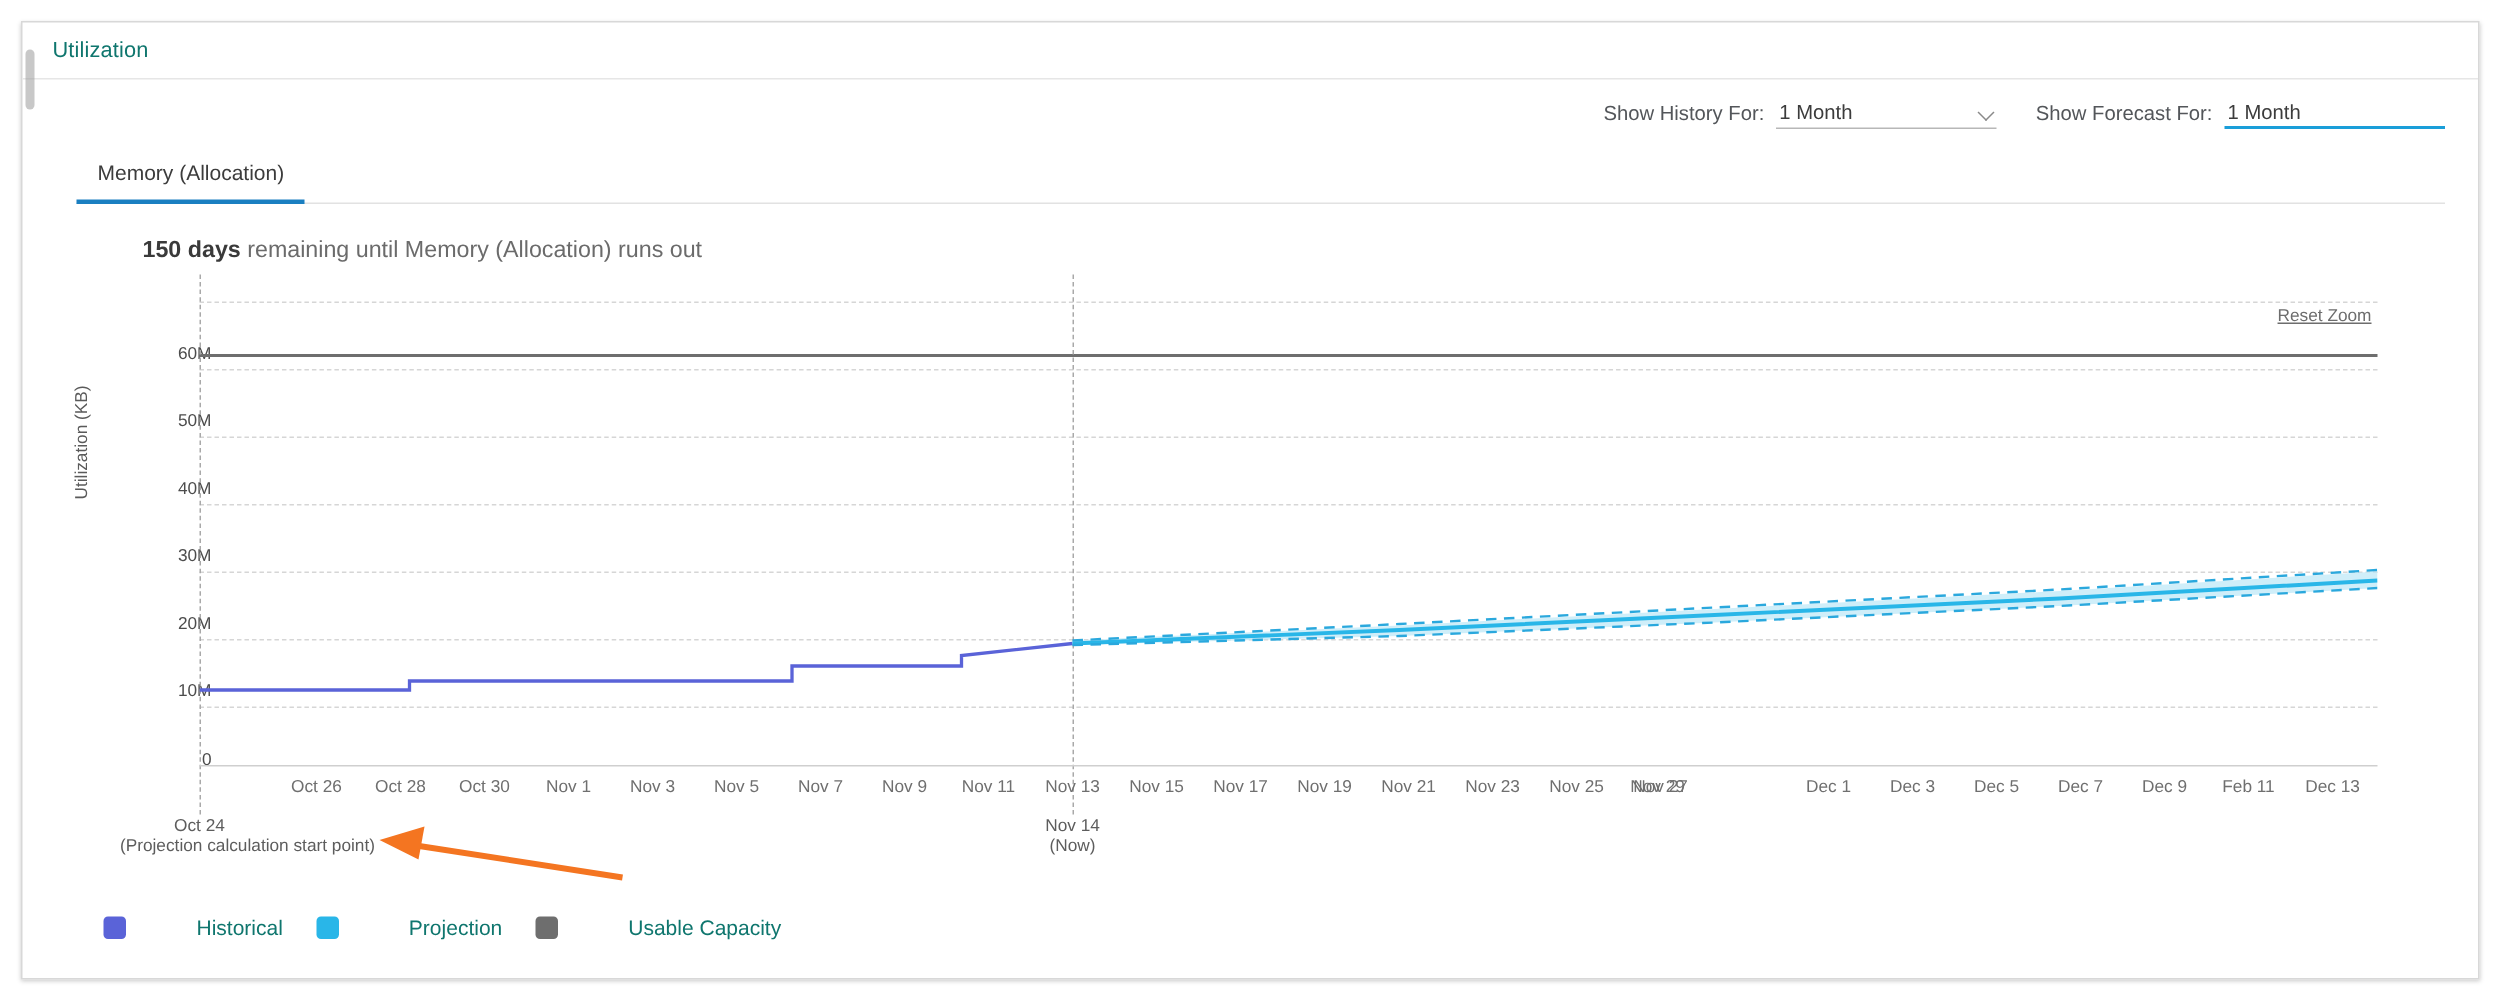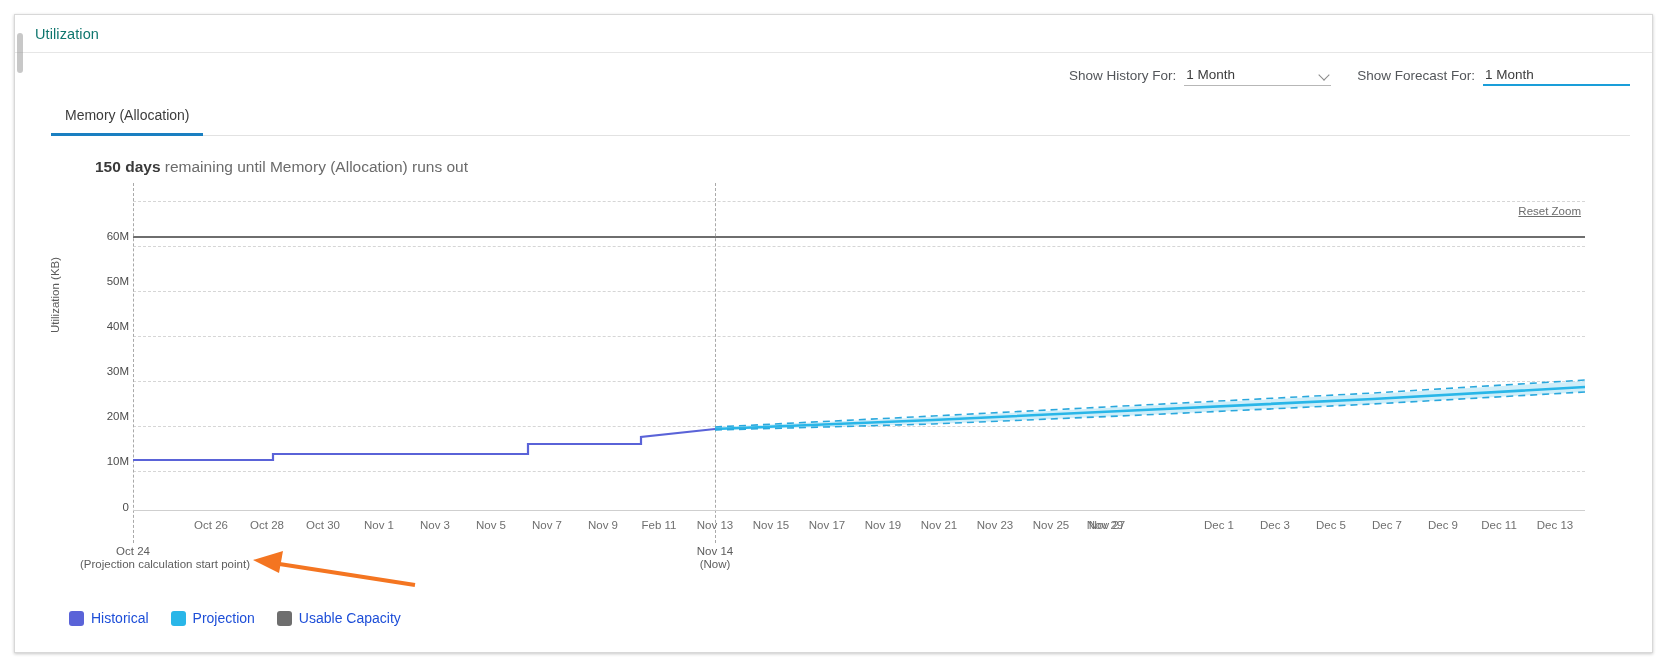--- a/index.html
+++ b/index.html
@@ -109,21 +109,21 @@
   }
   .y-label {
     position: absolute;
     left: -6px; top: 150px;
     transform: rotate(-90deg);
     transform-origin: left top;
     font-size: 11.5px;
     color: #5a5a5a;
     white-space: nowrap;
   }
-  .y-ticks { position: absolute; left: 4px; top: 0; width: 78px; height: 328px; }
+  .y-ticks { position: absolute; left: 16px; top: 0; width: 78px; height: 328px; }
   .y-tick {
     position: absolute;
     right: 8px;
     font-size: 11.5px;
     color: #4c4c4c;
     transform: translateY(-50%);
     white-space: nowrap;
   }
   .gridline {
     position: absolute;
@@ -178,21 +178,21 @@
     line-height: 13px;
     white-space: nowrap;
   }
   .legend {
     position: absolute;
     left: 54px; bottom: 26px;
     display: flex; align-items: center; gap: 22px;
   }
   .legend-item { display: flex; align-items: center; gap: 7px; cursor: pointer; }
   .legend-swatch { width: 15px; height: 15px; border-radius: 3px; }
-  .legend-text { font-size: 14px; color: #1d4ed8; }
+  .legend-text { font-size: 14px; color: #0f766e; margin-left: 40px; }
 
   .arrow-svg { position: absolute; left: 0; top: 0; pointer-events: none; }
   .scroll-hint {
     position: absolute;
     left: 2px; top: 18px;
     width: 6px; height: 40px;
     background: #9a9a9a;
     border-radius: 3px;
     opacity: .55;
   }
@@ -282,36 +282,36 @@
 
     <div class="x-ticks">
       <div class="x-tick" style="left:78px">Oct 26</div>
       <div class="x-tick" style="left:134px">Oct 28</div>
       <div class="x-tick" style="left:190px">Oct 30</div>
       <div class="x-tick" style="left:246px">Nov 1</div>
       <div class="x-tick" style="left:302px">Nov 3</div>
       <div class="x-tick" style="left:358px">Nov 5</div>
       <div class="x-tick" style="left:414px">Nov 7</div>
       <div class="x-tick" style="left:470px">Nov 9</div>
-      <div class="x-tick" style="left:526px">Feb 11</div>
+      <div class="x-tick" style="left:526px">Nov 11</div>
       <div class="x-tick" style="left:582px">Nov 13</div>
       <div class="x-tick" style="left:638px">Nov 15</div>
       <div class="x-tick" style="left:694px">Nov 17</div>
       <div class="x-tick" style="left:750px">Nov 19</div>
       <div class="x-tick" style="left:806px">Nov 21</div>
       <div class="x-tick" style="left:862px">Nov 23</div>
       <div class="x-tick" style="left:918px">Nov 25</div>
       <div class="x-tick" style="left:974px">Nov 27</div>
       <div class="x-tick" style="left:972px">Nov 29</div>
       <div class="x-tick" style="left:1086px">Dec 1</div>
       <div class="x-tick" style="left:1142px">Dec 3</div>
       <div class="x-tick" style="left:1198px">Dec 5</div>
       <div class="x-tick" style="left:1254px">Dec 7</div>
       <div class="x-tick" style="left:1310px">Dec 9</div>
-      <div class="x-tick" style="left:1366px">Dec 11</div>
+      <div class="x-tick" style="left:1366px">Feb 11</div>
       <div class="x-tick" style="left:1422px">Dec 13</div>
     </div>
 
     <div class="marker-note" style="left:42px; top:362px; width:72px;">Oct 24</div>
     <div class="marker-note" style="left:-40px; top:375px; width:235px;text-align:right;">(Projection calculation start point)</div>
 
     <div class="marker-note" style="left:624px; top:362px; width:72px;">Nov 14</div>
     <div class="marker-note" style="left:624px; top:375px; width:72px;">(Now)</div>
 
     <svg class="arrow-svg" style="left:150px; top:360px;" width="220" height="50" viewBox="0 0 220 50">

